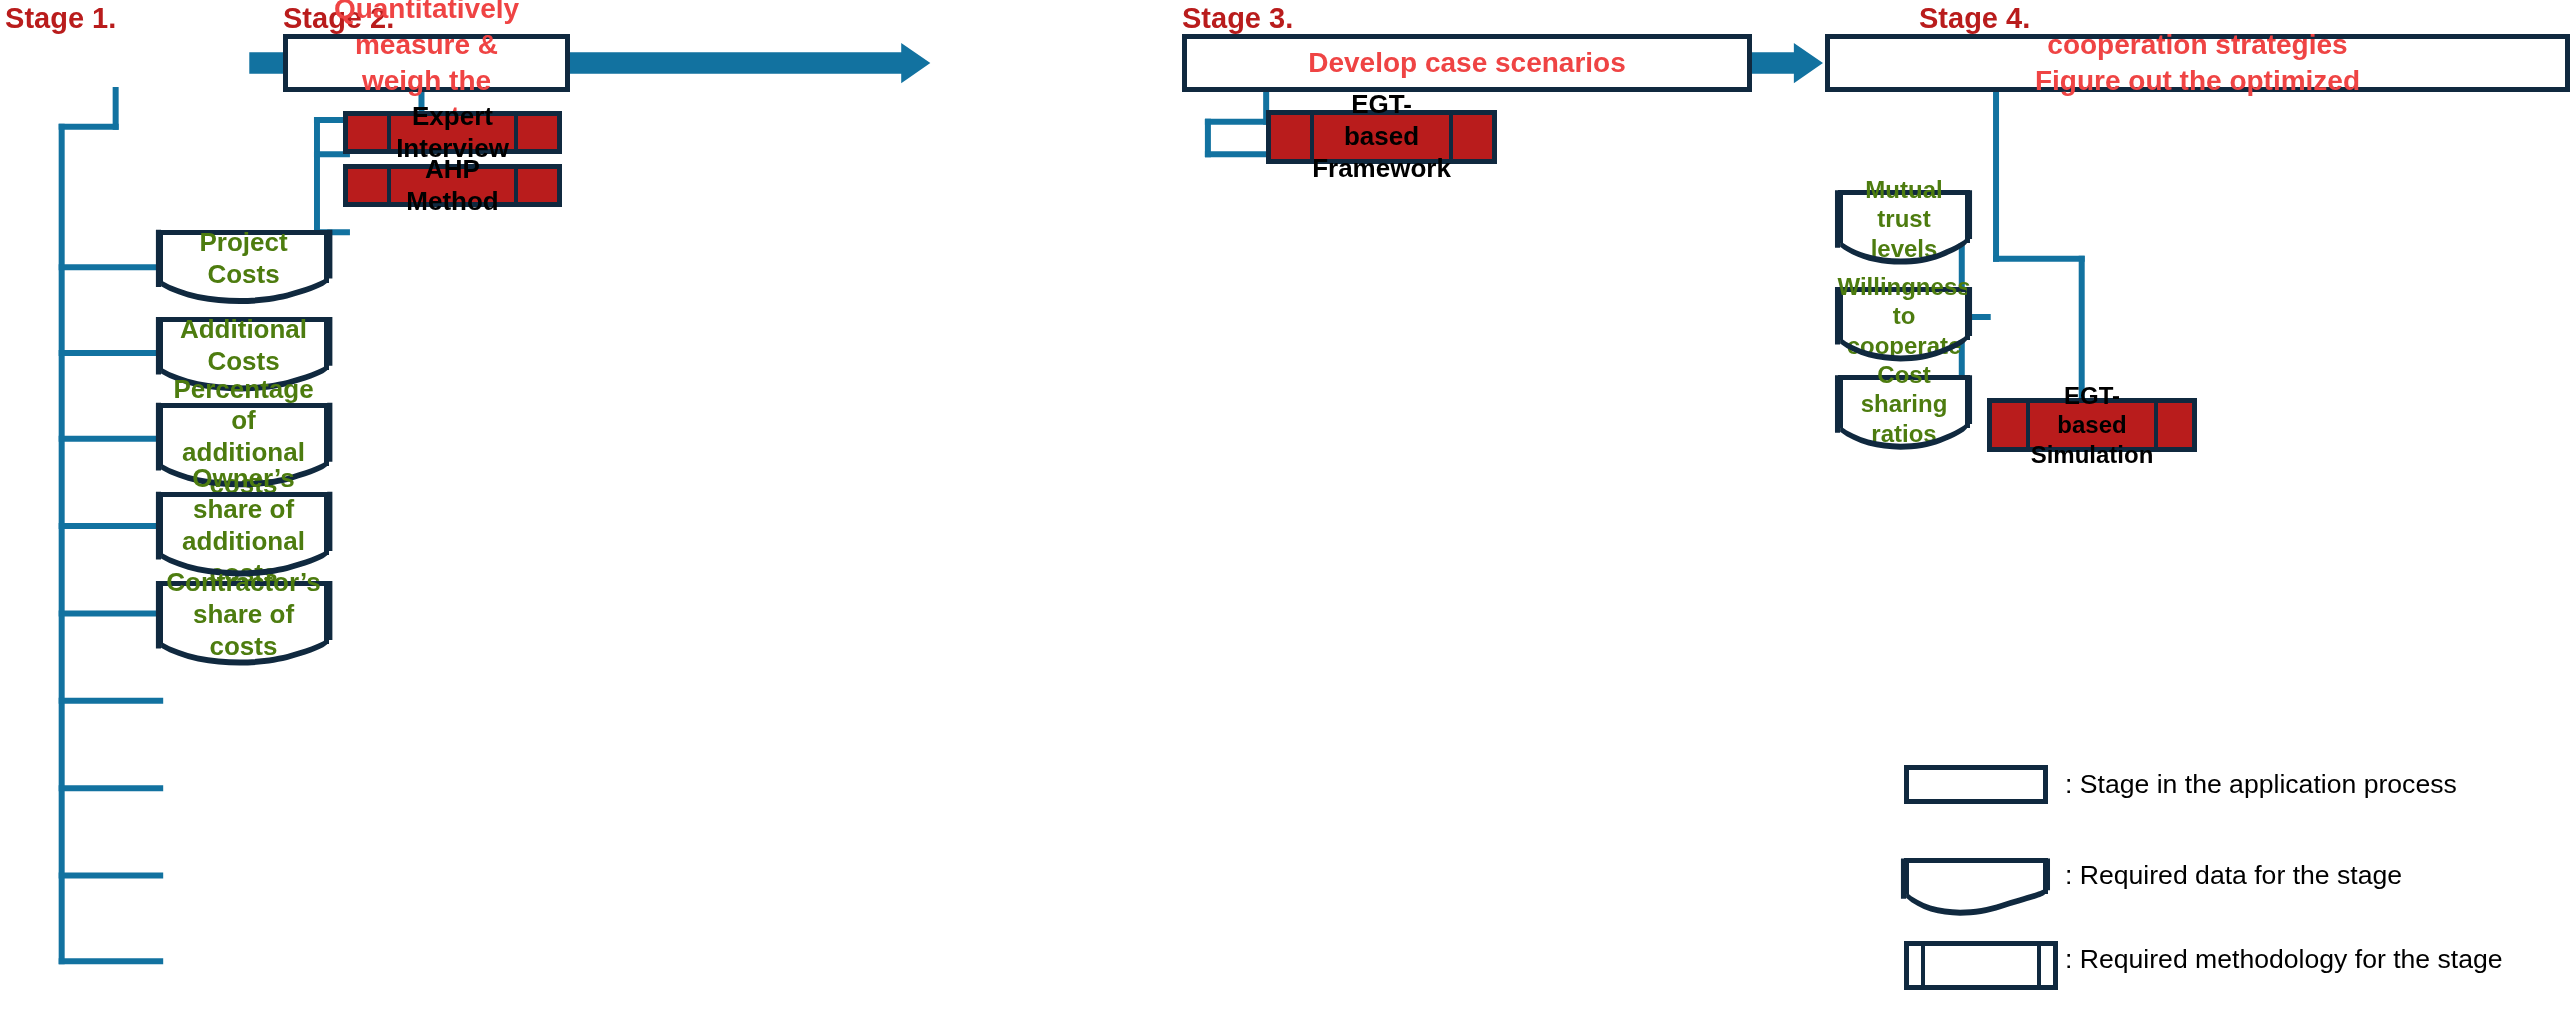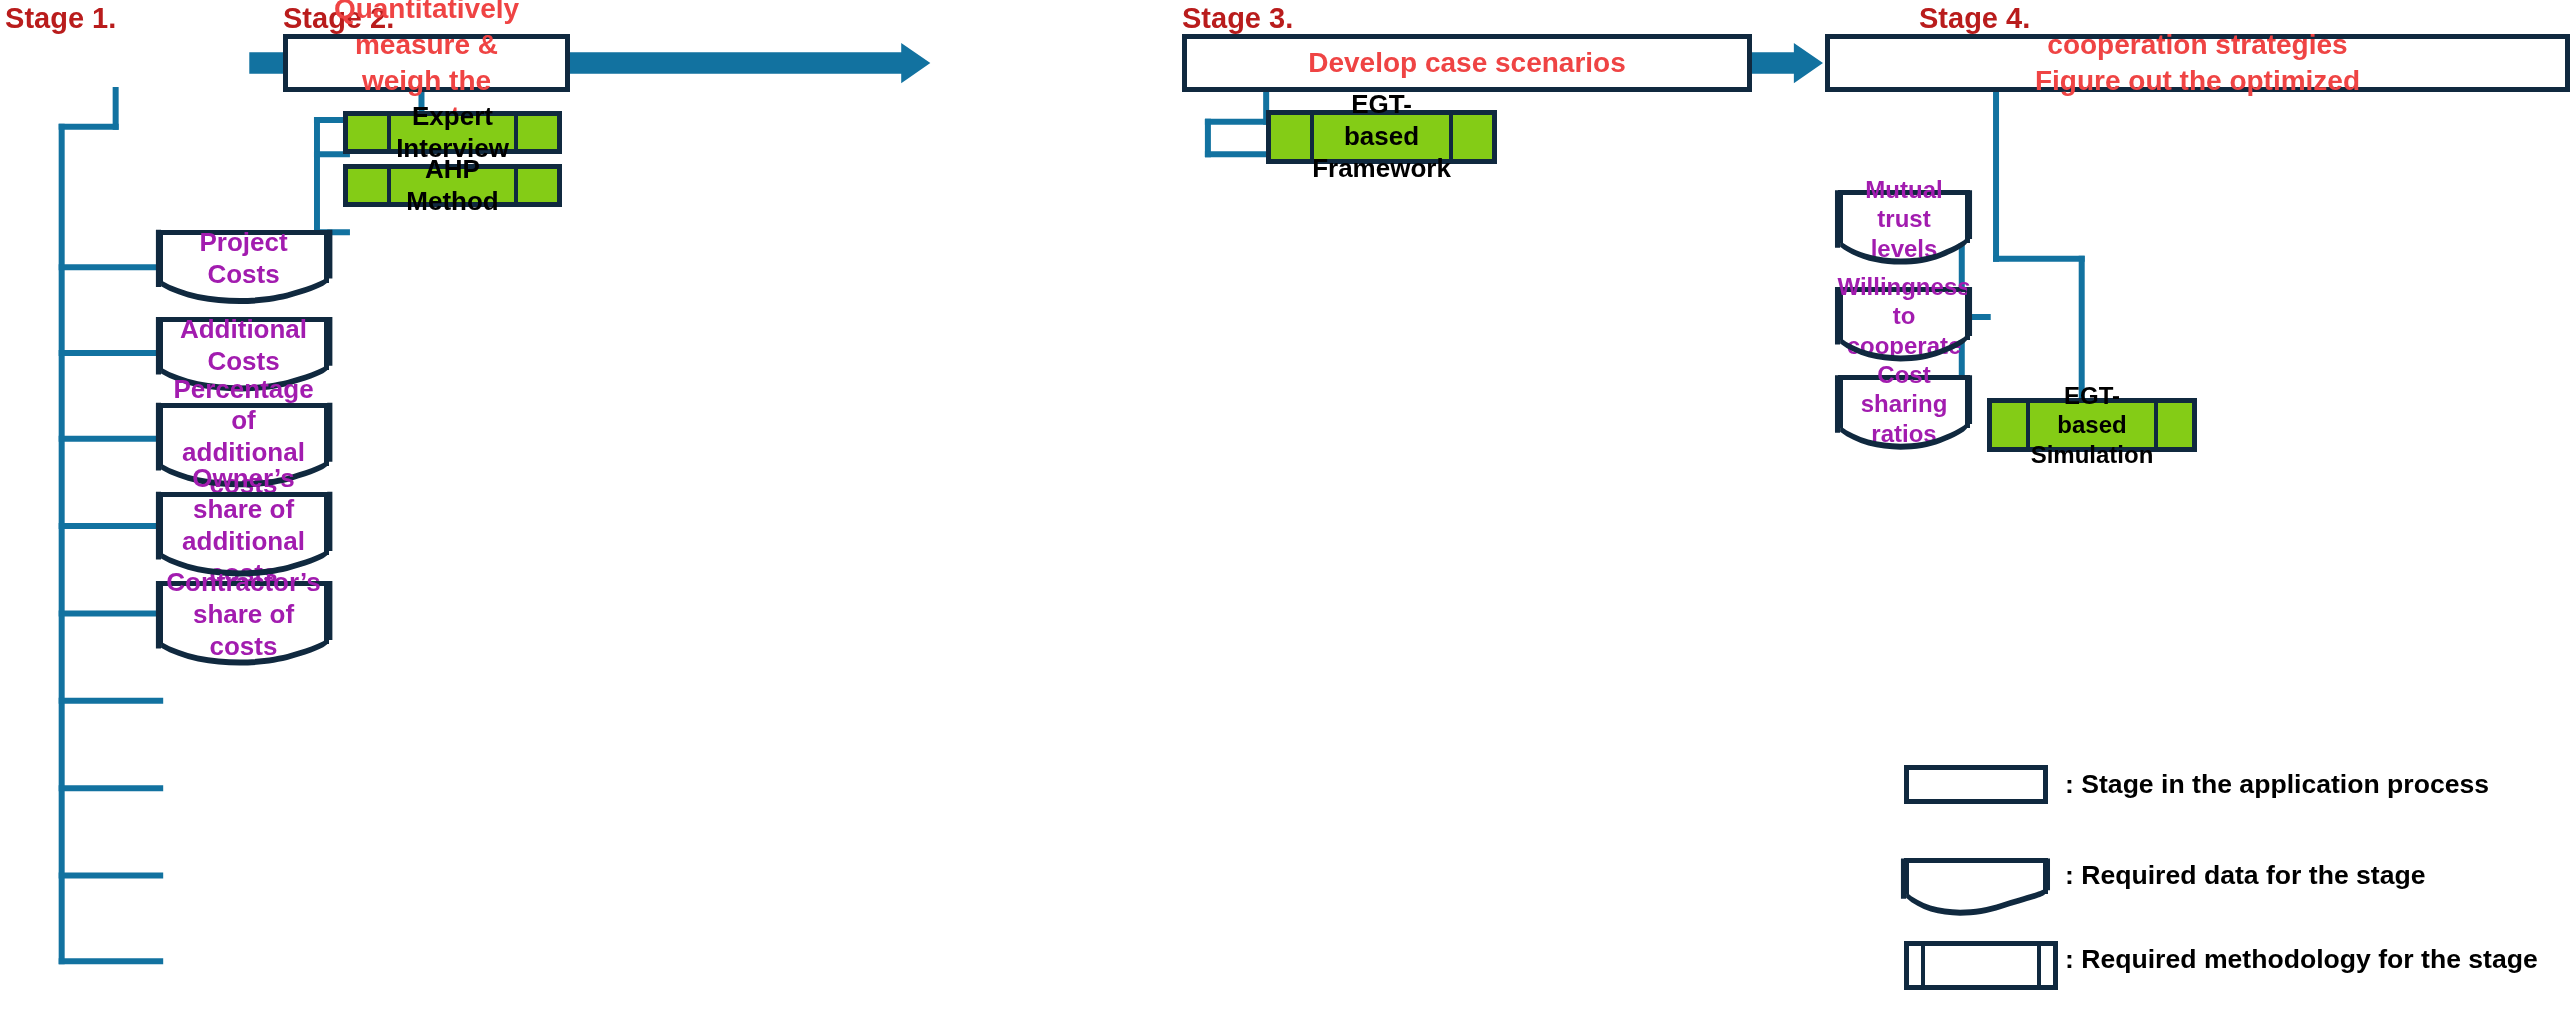--- a/index.html
+++ b/index.html
@@ -18,41 +18,41 @@
   }
   
   .stage-box{
     border:5.1px solid #10293f;background:#ffffff;
     color:#ef4444;font-weight:bold;font-size:28px;line-height:1.28;
     padding:3.4px 8.6px;
   }
   
   .doc-box{
     border:5.1px solid #10293f;border-bottom:none;background:#ffffff;
-    color:#a21caf;font-weight:bold;font-size:26px;line-height:1.22;
+    color:#4d7c0f;font-weight:bold;font-size:26px;line-height:1.22;
     padding:0 8.6px;
   }
   
   .method-box{
-    border:5.1px solid #10293f;background:#84cc16;
+    border:5.1px solid #10293f;background:#b91c1c;
     color:#000000;font-weight:bold;font-size:26px;line-height:1.22;
   }
   .method-box .bar{
     position:absolute;top:0;bottom:0;width:4.3px;background:#10293f;
   }
   .method-box .bar.left{left:39px;}
   .method-box .bar.right{right:39px;}
   .method-box .mtext{
     position:absolute;left:45px;right:45px;top:0;bottom:0;
     display:flex;align-items:center;justify-content:center;text-align:center;
   }
 
   
   .legend-text{
-    position:absolute;color:#000000;font-weight:bold;font-size:26.6px;
+    position:absolute;color:#000000;font-weight:normal;font-size:26.6px;
     white-space:nowrap;
   }
   .legend-shape{position:absolute;box-sizing:border-box;}
   .legend-stage{border:5.1px solid #10293f;background:#fff;}
   .legend-doc{border:5.1px solid #10293f;border-bottom:none;background:#fff;}
   .legend-method{border:5.1px solid #10293f;background:#fff;position:absolute;}
   .legend-method .bar{position:absolute;top:0;bottom:0;width:4.3px;background:#10293f;}
   .legend-method .bar.left{left:12px;}
   .legend-method .bar.right{right:12px;}
 </style>

